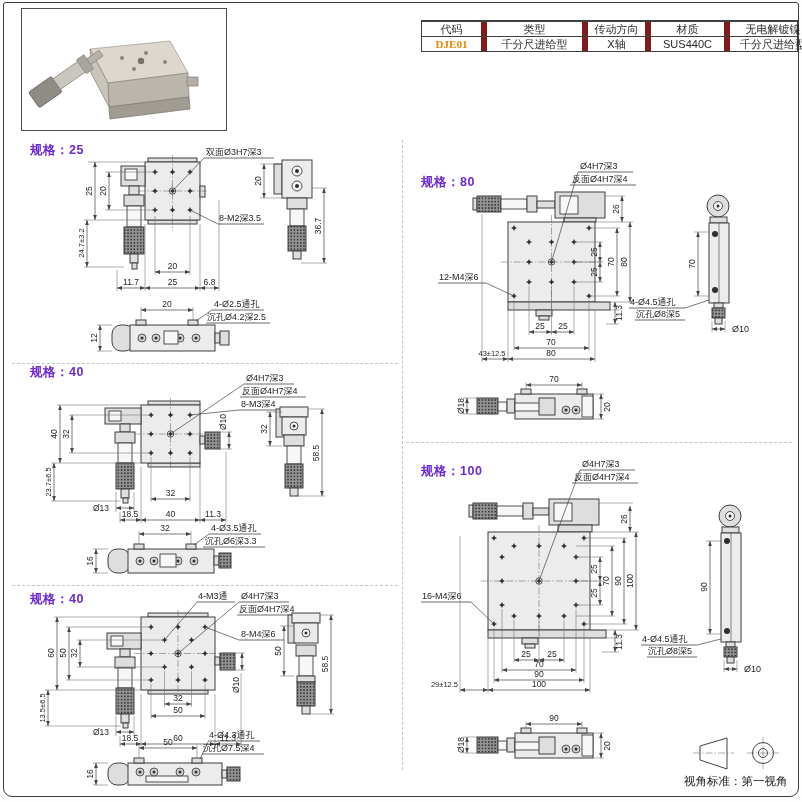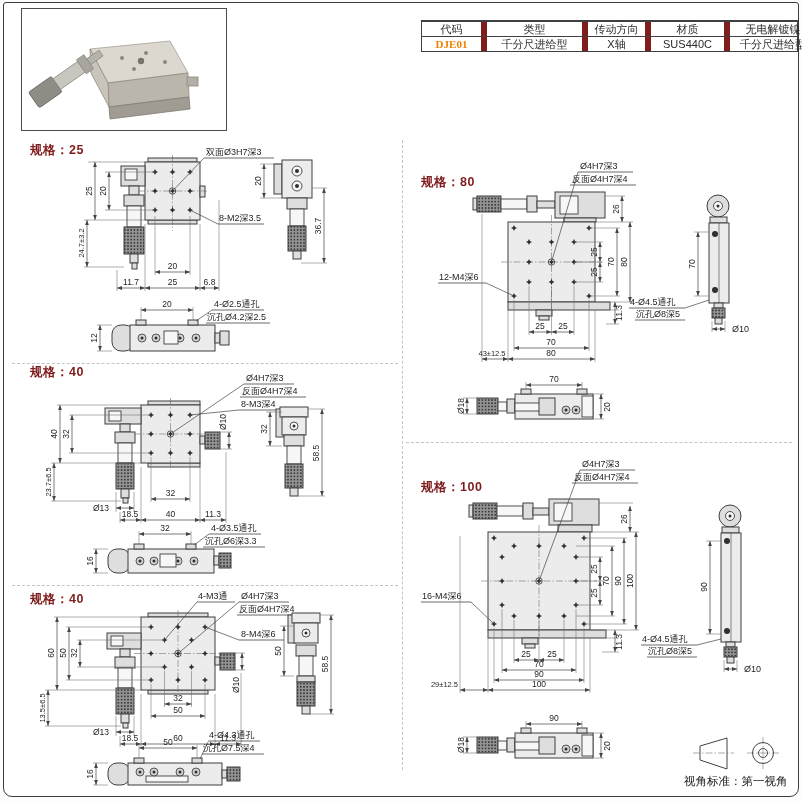--- a/index.html
+++ b/index.html
@@ -6,21 +6,21 @@
   body{width:802px;height:802px;position:relative;background:#fdfdfd;font-family:"Liberation Sans","DejaVu Sans",sans-serif;overflow:hidden;}
   .frame{position:absolute;left:3px;top:2px;right:3px;bottom:5px;border:1.6px solid #3c3c3c;border-radius:3px 3px 9px 9px;background:#fff;}
   .photo-box{position:absolute;left:21px;top:8px;width:204px;height:121px;border:1.5px solid #4a4a4a;background:#fff;}
   .spec-table{position:absolute;left:421px;top:20px;width:375px;border:1px solid #3f3f3f;border-top-width:2.2px;background:#fff;}
   .tr{display:flex;height:14px;line-height:14px;font-size:11px;text-align:center;color:#2b2b2b;}
   .tr.th{border-bottom:1px solid #3f3f3f;}
   .tc{flex:0 0 auto;overflow:hidden;white-space:nowrap;}
   .tc+.tc{border-left:6px solid #7f1d1d;}
   .c0{width:59px}.c1{width:95px}.c2{width:57px}.c3{width:73px}.c4{width:86px}
   .code{color:#ef8200;font-weight:bold;font-family:Liberation Serif, serif;}
-  .sec-title{position:absolute;color:#7f1d1d;font-weight:bold;font-size:12.5px;letter-spacing:.5px;}
+  .sec-title{position:absolute;color:#6d28d9;font-weight:bold;font-size:12.5px;letter-spacing:.5px;}
   .dash-h{position:absolute;border-top:1px dashed #c4c4c4;}
   .dash-v{position:absolute;border-left:1px dashed #c4c4c4;}
   svg{position:absolute;overflow:visible;}
   svg text{font-family:"Liberation Sans","DejaVu Sans",sans-serif;}
   .dt{font-size:8.5px;fill:#1e1e1e;text-anchor:middle;}
   .dts{font-size:7.5px;fill:#1e1e1e;text-anchor:middle;}
   .ct{font-size:9px;fill:#1e1e1e;}
   .cte{text-anchor:end;}
   .fl{fill:#ececec;stroke:#3e3e3e;stroke-width:1;}
   .f2{fill:#dedede;stroke:#3e3e3e;stroke-width:1;}
@@ -98,21 +98,21 @@
 
 <div class="dash-h" style="left:12px;top:363px;width:386px"></div>
 <div class="dash-h" style="left:12px;top:585px;width:386px"></div>
 <div class="dash-h" style="left:406px;top:442px;width:386px"></div>
 <div class="dash-v" style="left:402px;top:140px;height:630px"></div>
 
 <div class="sec-title" style="left:30px;top:142px">规格：25</div>
 <div class="sec-title" style="left:30px;top:364px">规格：40</div>
 <div class="sec-title" style="left:30px;top:591px">规格：40</div>
 <div class="sec-title" style="left:421px;top:174px">规格：80</div>
-<div class="sec-title" style="left:421px;top:479px">规格：100</div>
+<div class="sec-title" style="left:421px;top:463px">规格：100</div>
 
 <svg style="left:8px;top:142px" width="390" height="222" viewBox="0 0 390 222">
   <g>
     <rect x="140" y="16" width="49" height="4" class="f2"></rect>
     <rect x="140" y="78" width="49" height="4" class="f2"></rect>
     <rect x="137" y="20" width="55" height="58" class="fl"></rect>
     <rect x="192" y="44" width="5" height="11" class="f2"></rect>
     <path d="M130,49 H199" class="ctr"></path>
       <path d="M164.5,13 V89" class="ctr"></path>
     <circle cx="164.5" cy="49" r="3.2" class="f3"></circle>

